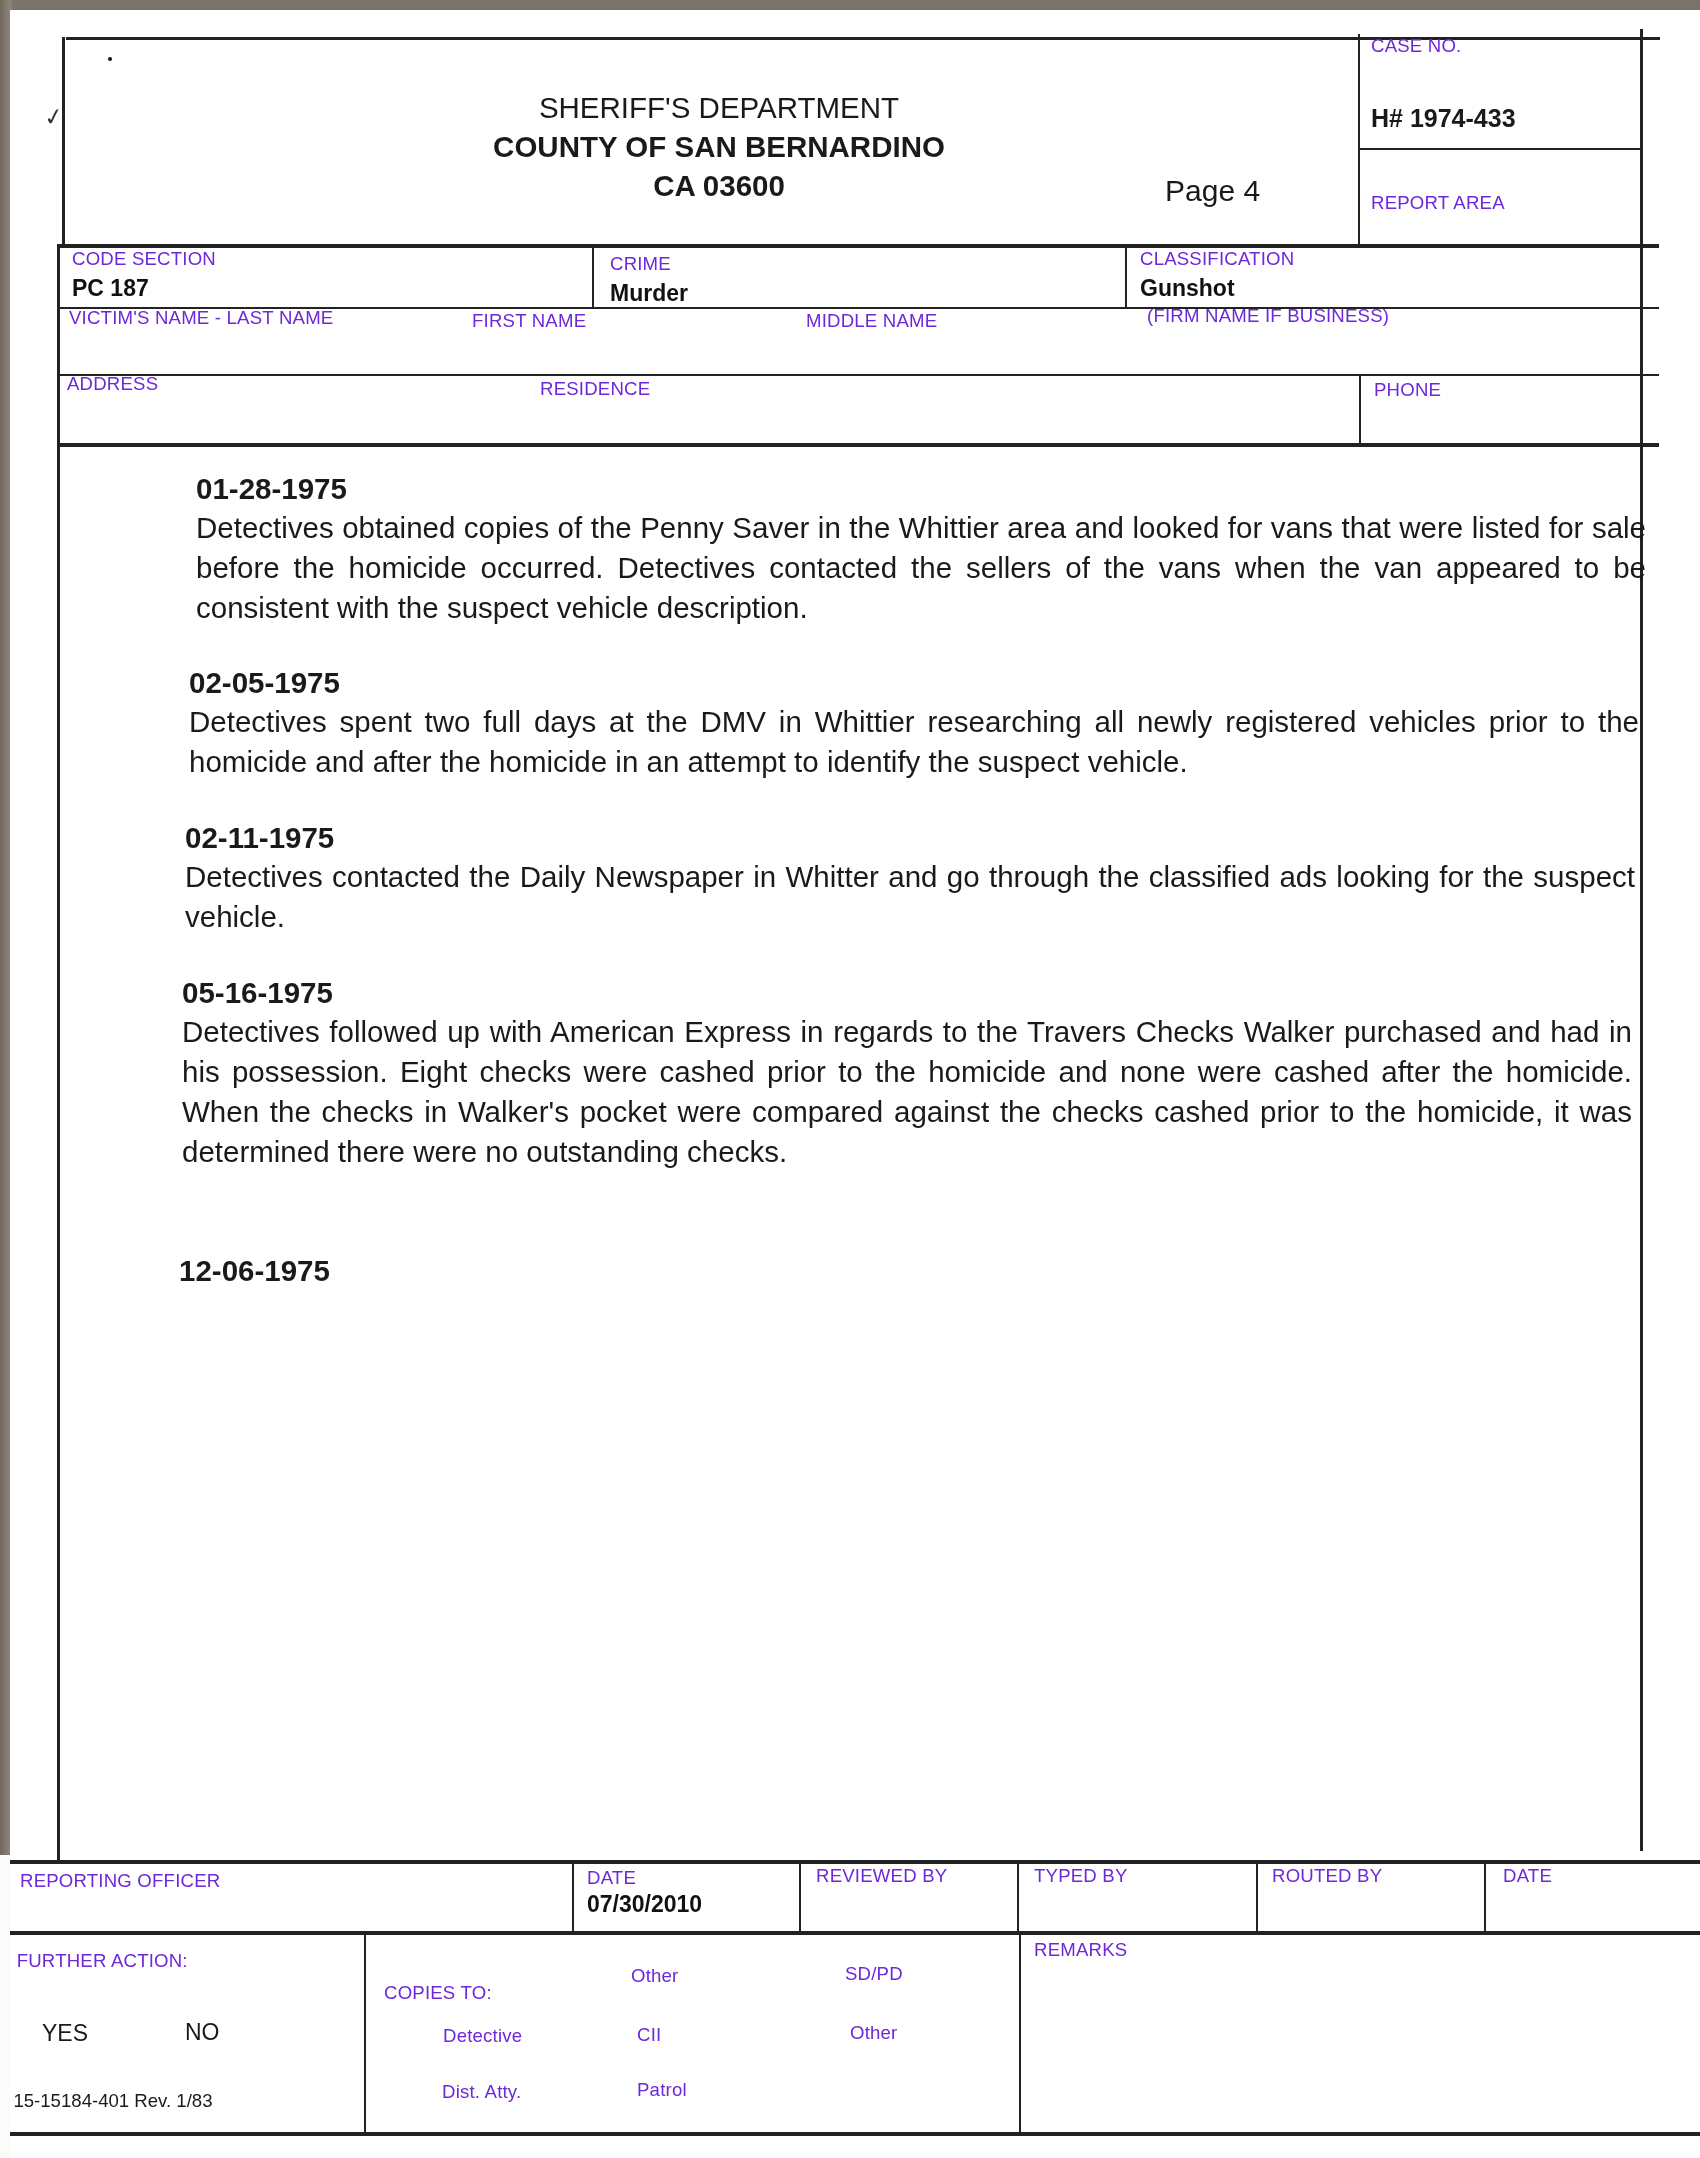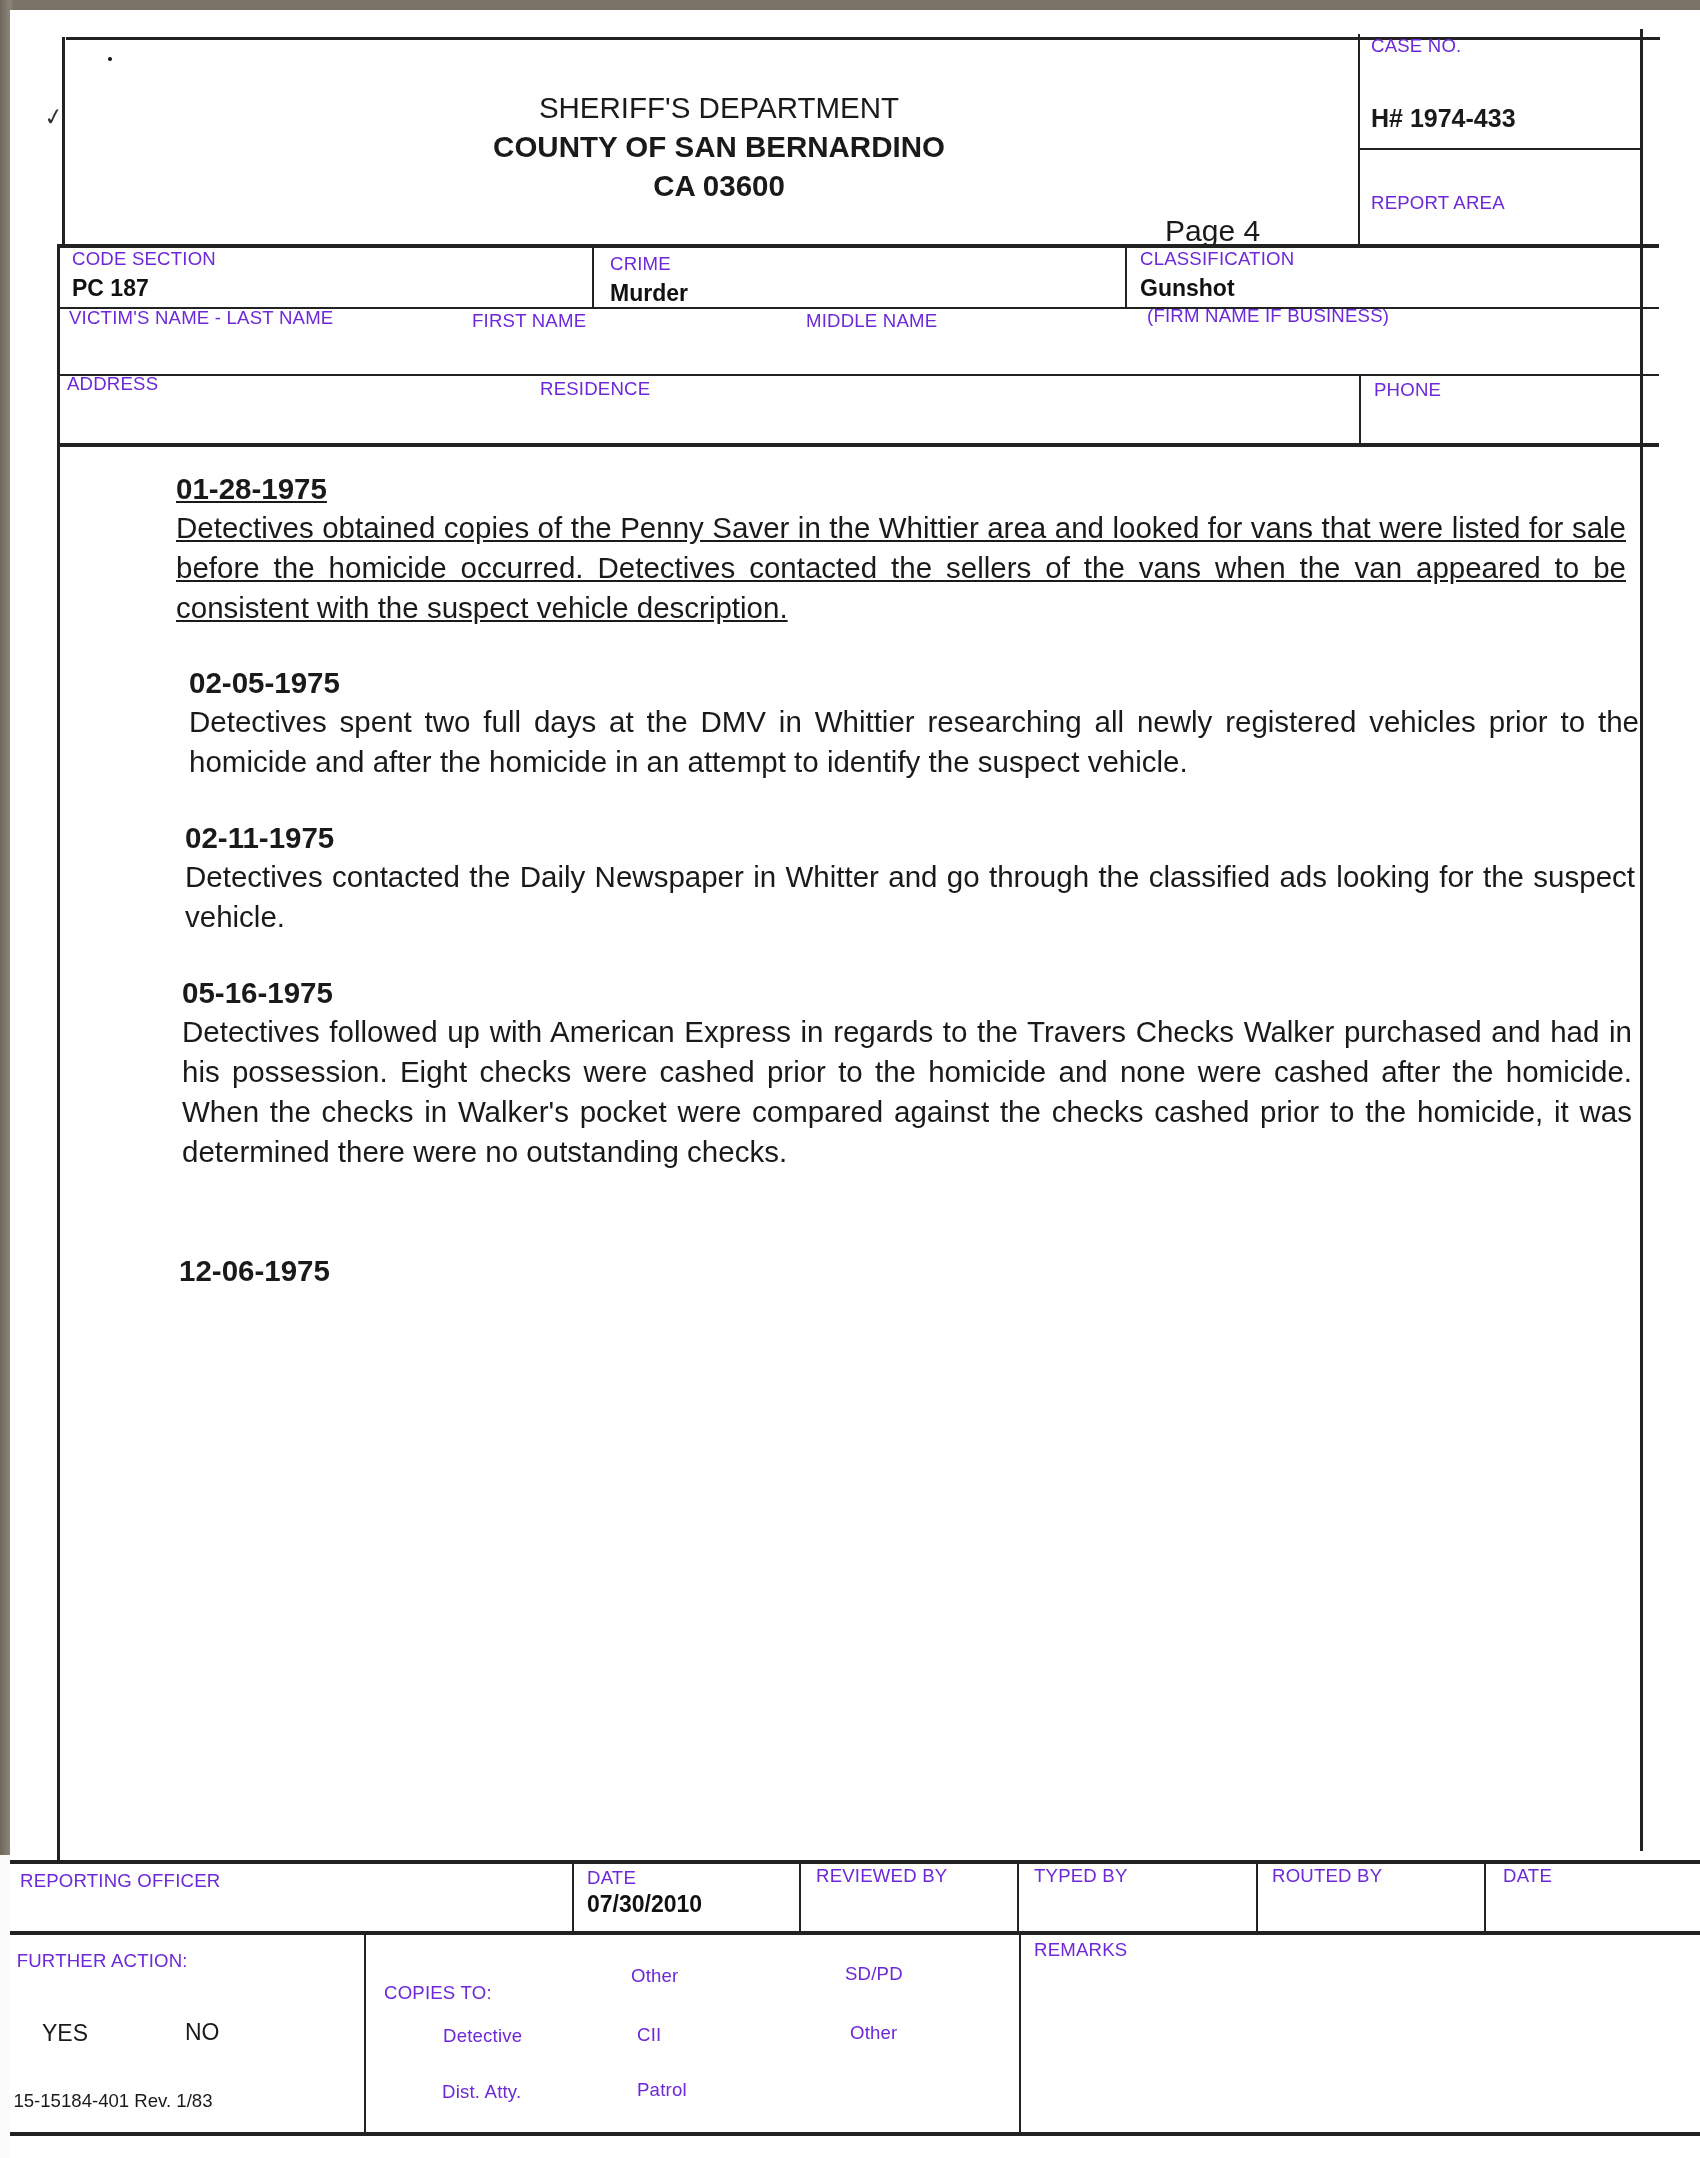--- a/index.html
+++ b/index.html
@@ -57,21 +57,21 @@
   <div class="vline thick" style="left:1630px; top:18.6px; height:1822px;"></div>
   <div class="vline" style="left:1348px; top:23.6px; height:213px;"></div>
   <div class="hline thin" style="left:1348px; top:138px; width:284px;"></div>
 
   <div class="title-block">
     <div class="t1">SHERIFF'S DEPARTMENT</div>
     <div class="t2">COUNTY OF SAN BERNARDINO</div>
     <div class="t2">CA 03600</div>
   </div>
 
-  <div class="abs" style="left:1155px; top:164px; font-size:30px;margin-top:40px;">Page 4</div>
+  <div class="abs" style="left:1155px; top:164px; font-size:30px;">Page 4</div>
 
   <div class="abs lbl" style="left:1361px; top:25px;">CASE NO.</div>
   <div class="abs" style="left:1361px; top:94px; font-size:25px; font-weight:bold;">H# 1974-433</div>
   <div class="abs lbl" style="left:1361px; top:142px;margin-top:40px;">REPORT AREA</div>
 
   <div class="hline" style="left:47px; top:234px; width:1602px; height:4.2px;"></div>
   <div class="vline thick" style="left:47px; top:234px; height:1619px;"></div>
   <div class="vline" style="left:582px; top:238px; height:59px;"></div>
   <div class="vline" style="left:1115px; top:238px; height:59px;"></div>
 
@@ -89,21 +89,21 @@
   <div class="abs lbl" style="left:1137px; top:295px;">(FIRM NAME IF BUSINESS)</div>
 
   <div class="hline thin" style="left:47px; top:364px; width:1602px;"></div>
   <div class="vline" style="left:1349px; top:364px; height:71px;"></div>
   <div class="abs lbl" style="left:57px; top:363px;">ADDRESS</div>
   <div class="abs lbl" style="left:530px; top:368px;">RESIDENCE</div>
   <div class="abs lbl" style="left:1364px; top:361px;margin-top:8px;">PHONE</div>
 
   <div class="hline" style="left:47px; top:433px; width:1602px; height:4.2px;"></div>
 
-  <div class="entry" style="left:166px; top:459px;text-decoration:underline;">
+  <div class="entry" style="left:186px; top:459px;">
     <div class="date">01-28-1975</div>
     <div class="text">Detectives obtained copies of the Penny Saver in the Whittier area and looked for vans that were listed for sale before the homicide occurred.  Detectives contacted the sellers of the vans when the van appeared to be consistent with the suspect vehicle description.</div>
   </div>
   <div class="entry" style="left:179px; top:653px;">
     <div class="date">02-05-1975</div>
     <div class="text">Detectives spent two full days at the DMV in Whittier researching all newly registered vehicles prior to the homicide and after the homicide in an attempt to identify the suspect vehicle.</div>
   </div>
   <div class="entry" style="left:175px; top:808px;">
     <div class="date">02-11-1975</div>
     <div class="text">Detectives contacted the Daily Newspaper in Whitter and go through the classified ads looking for the suspect vehicle.</div>

